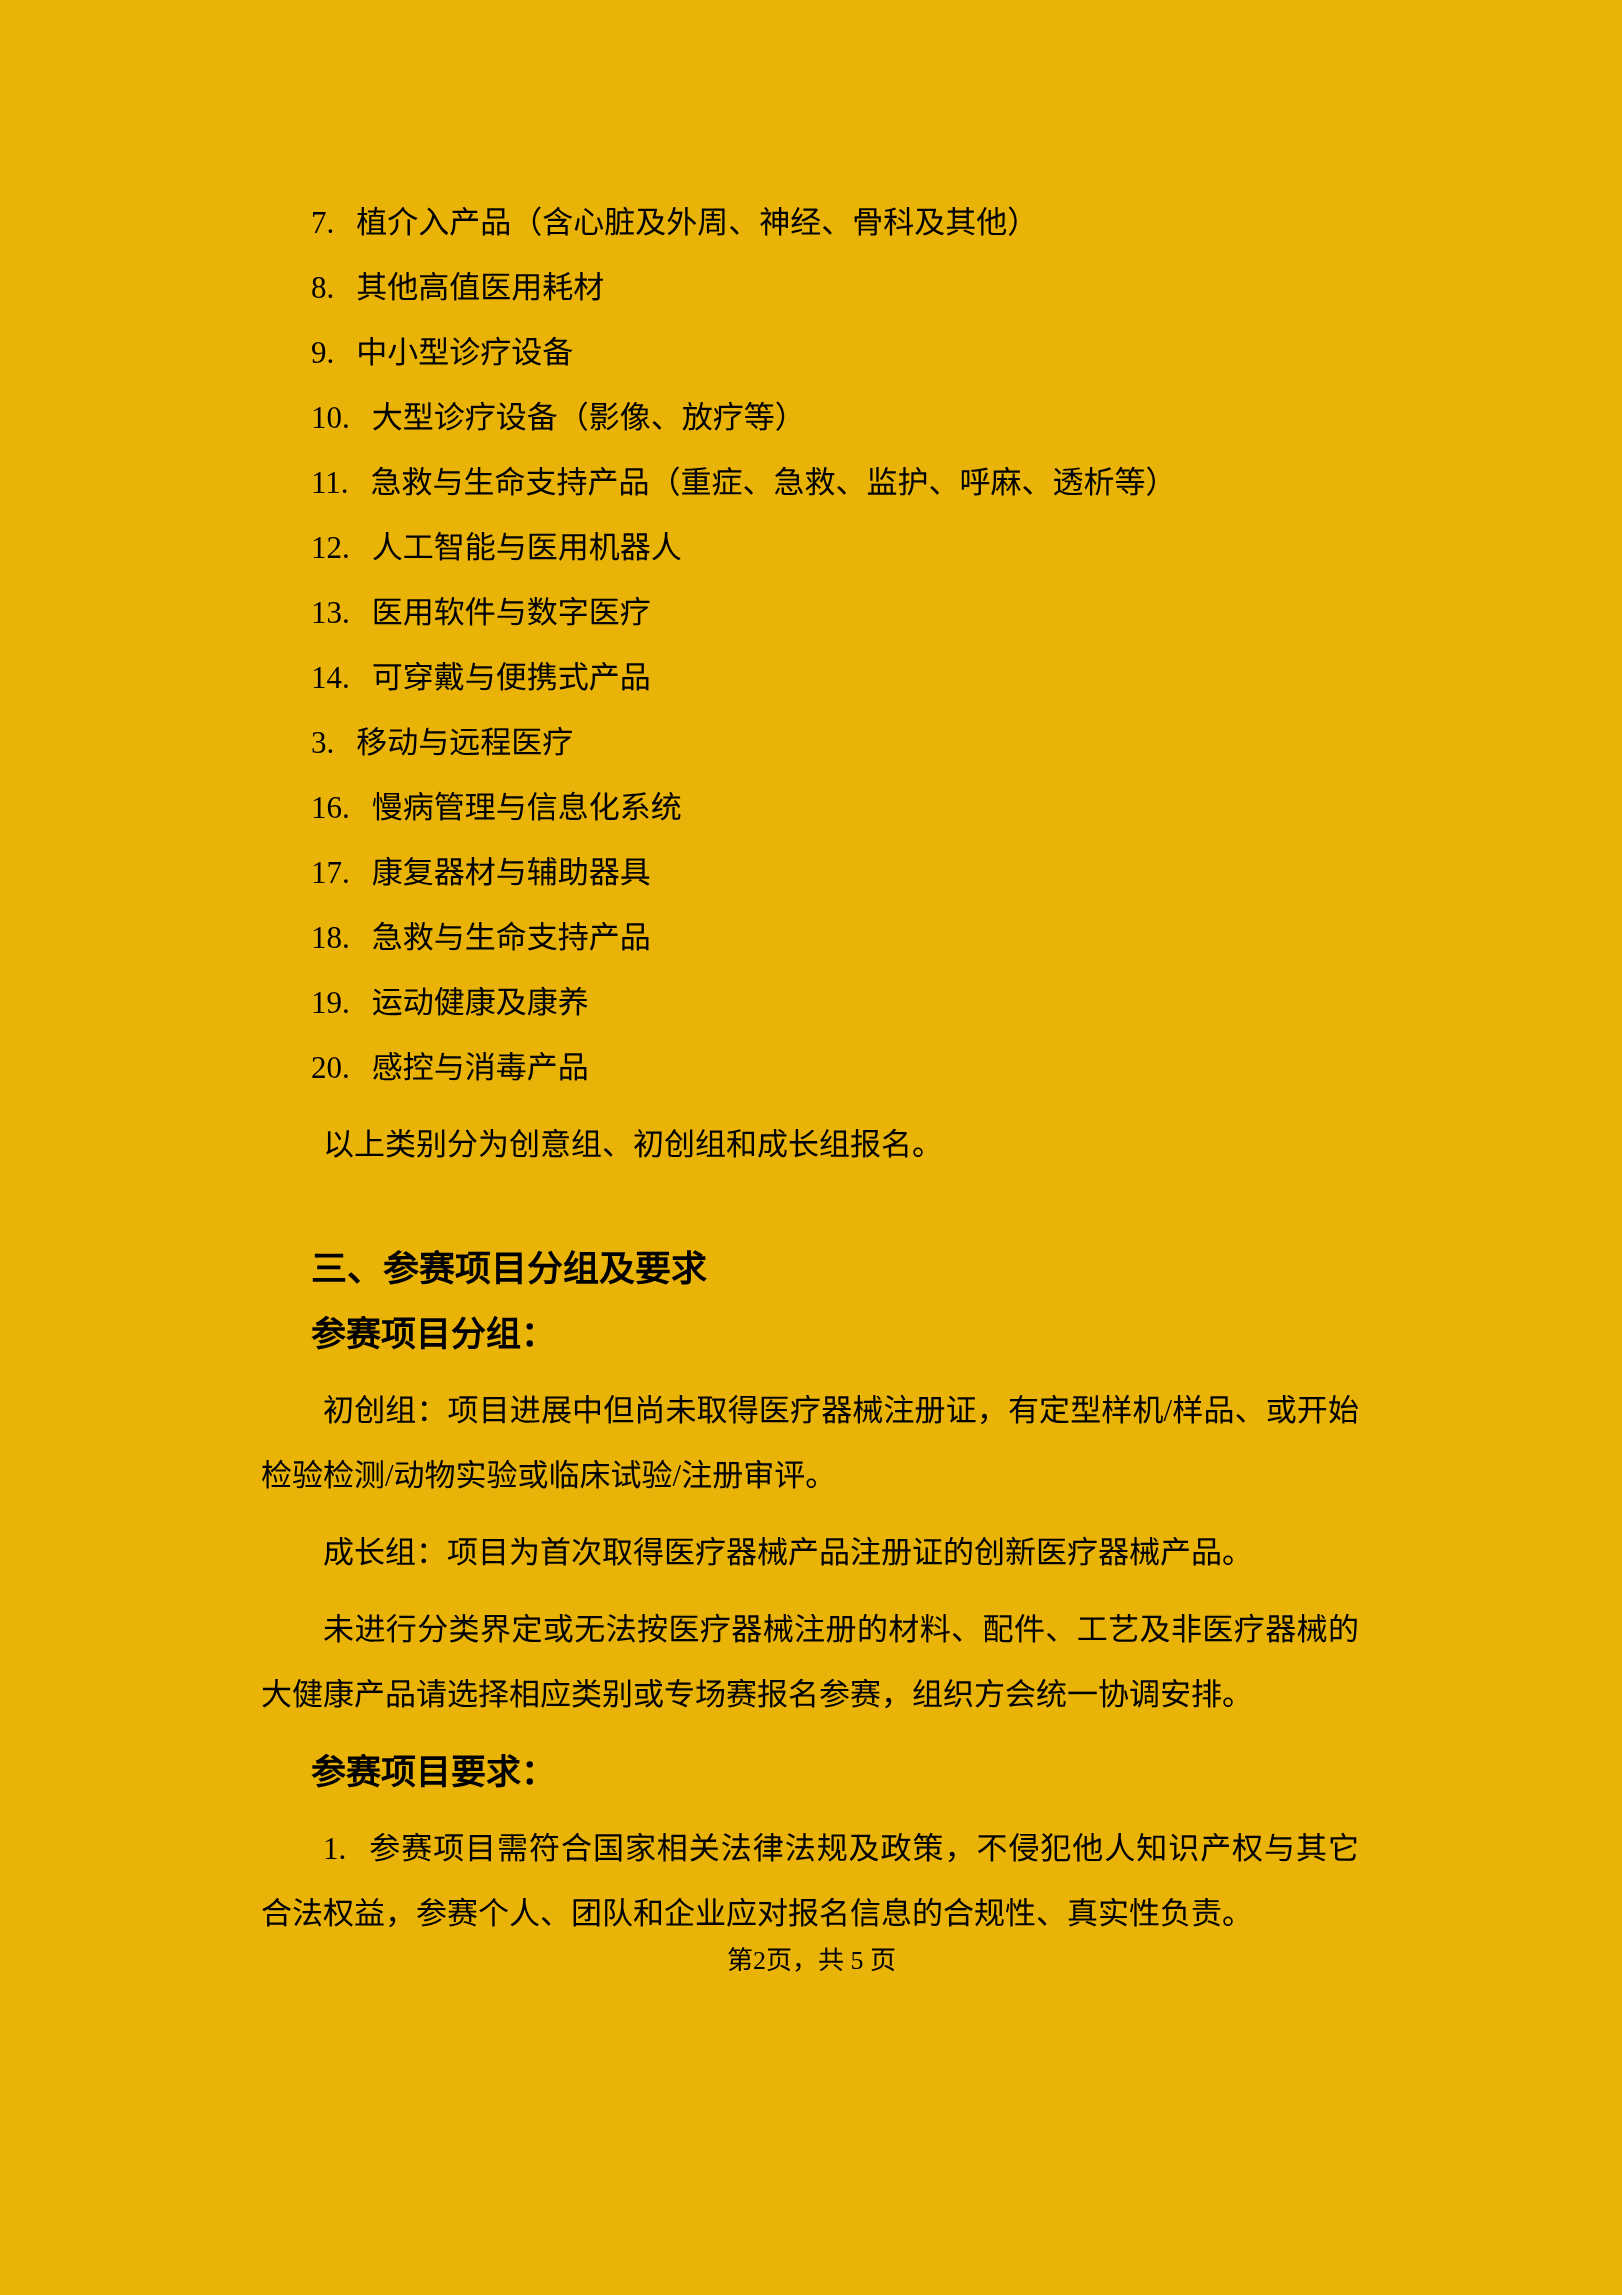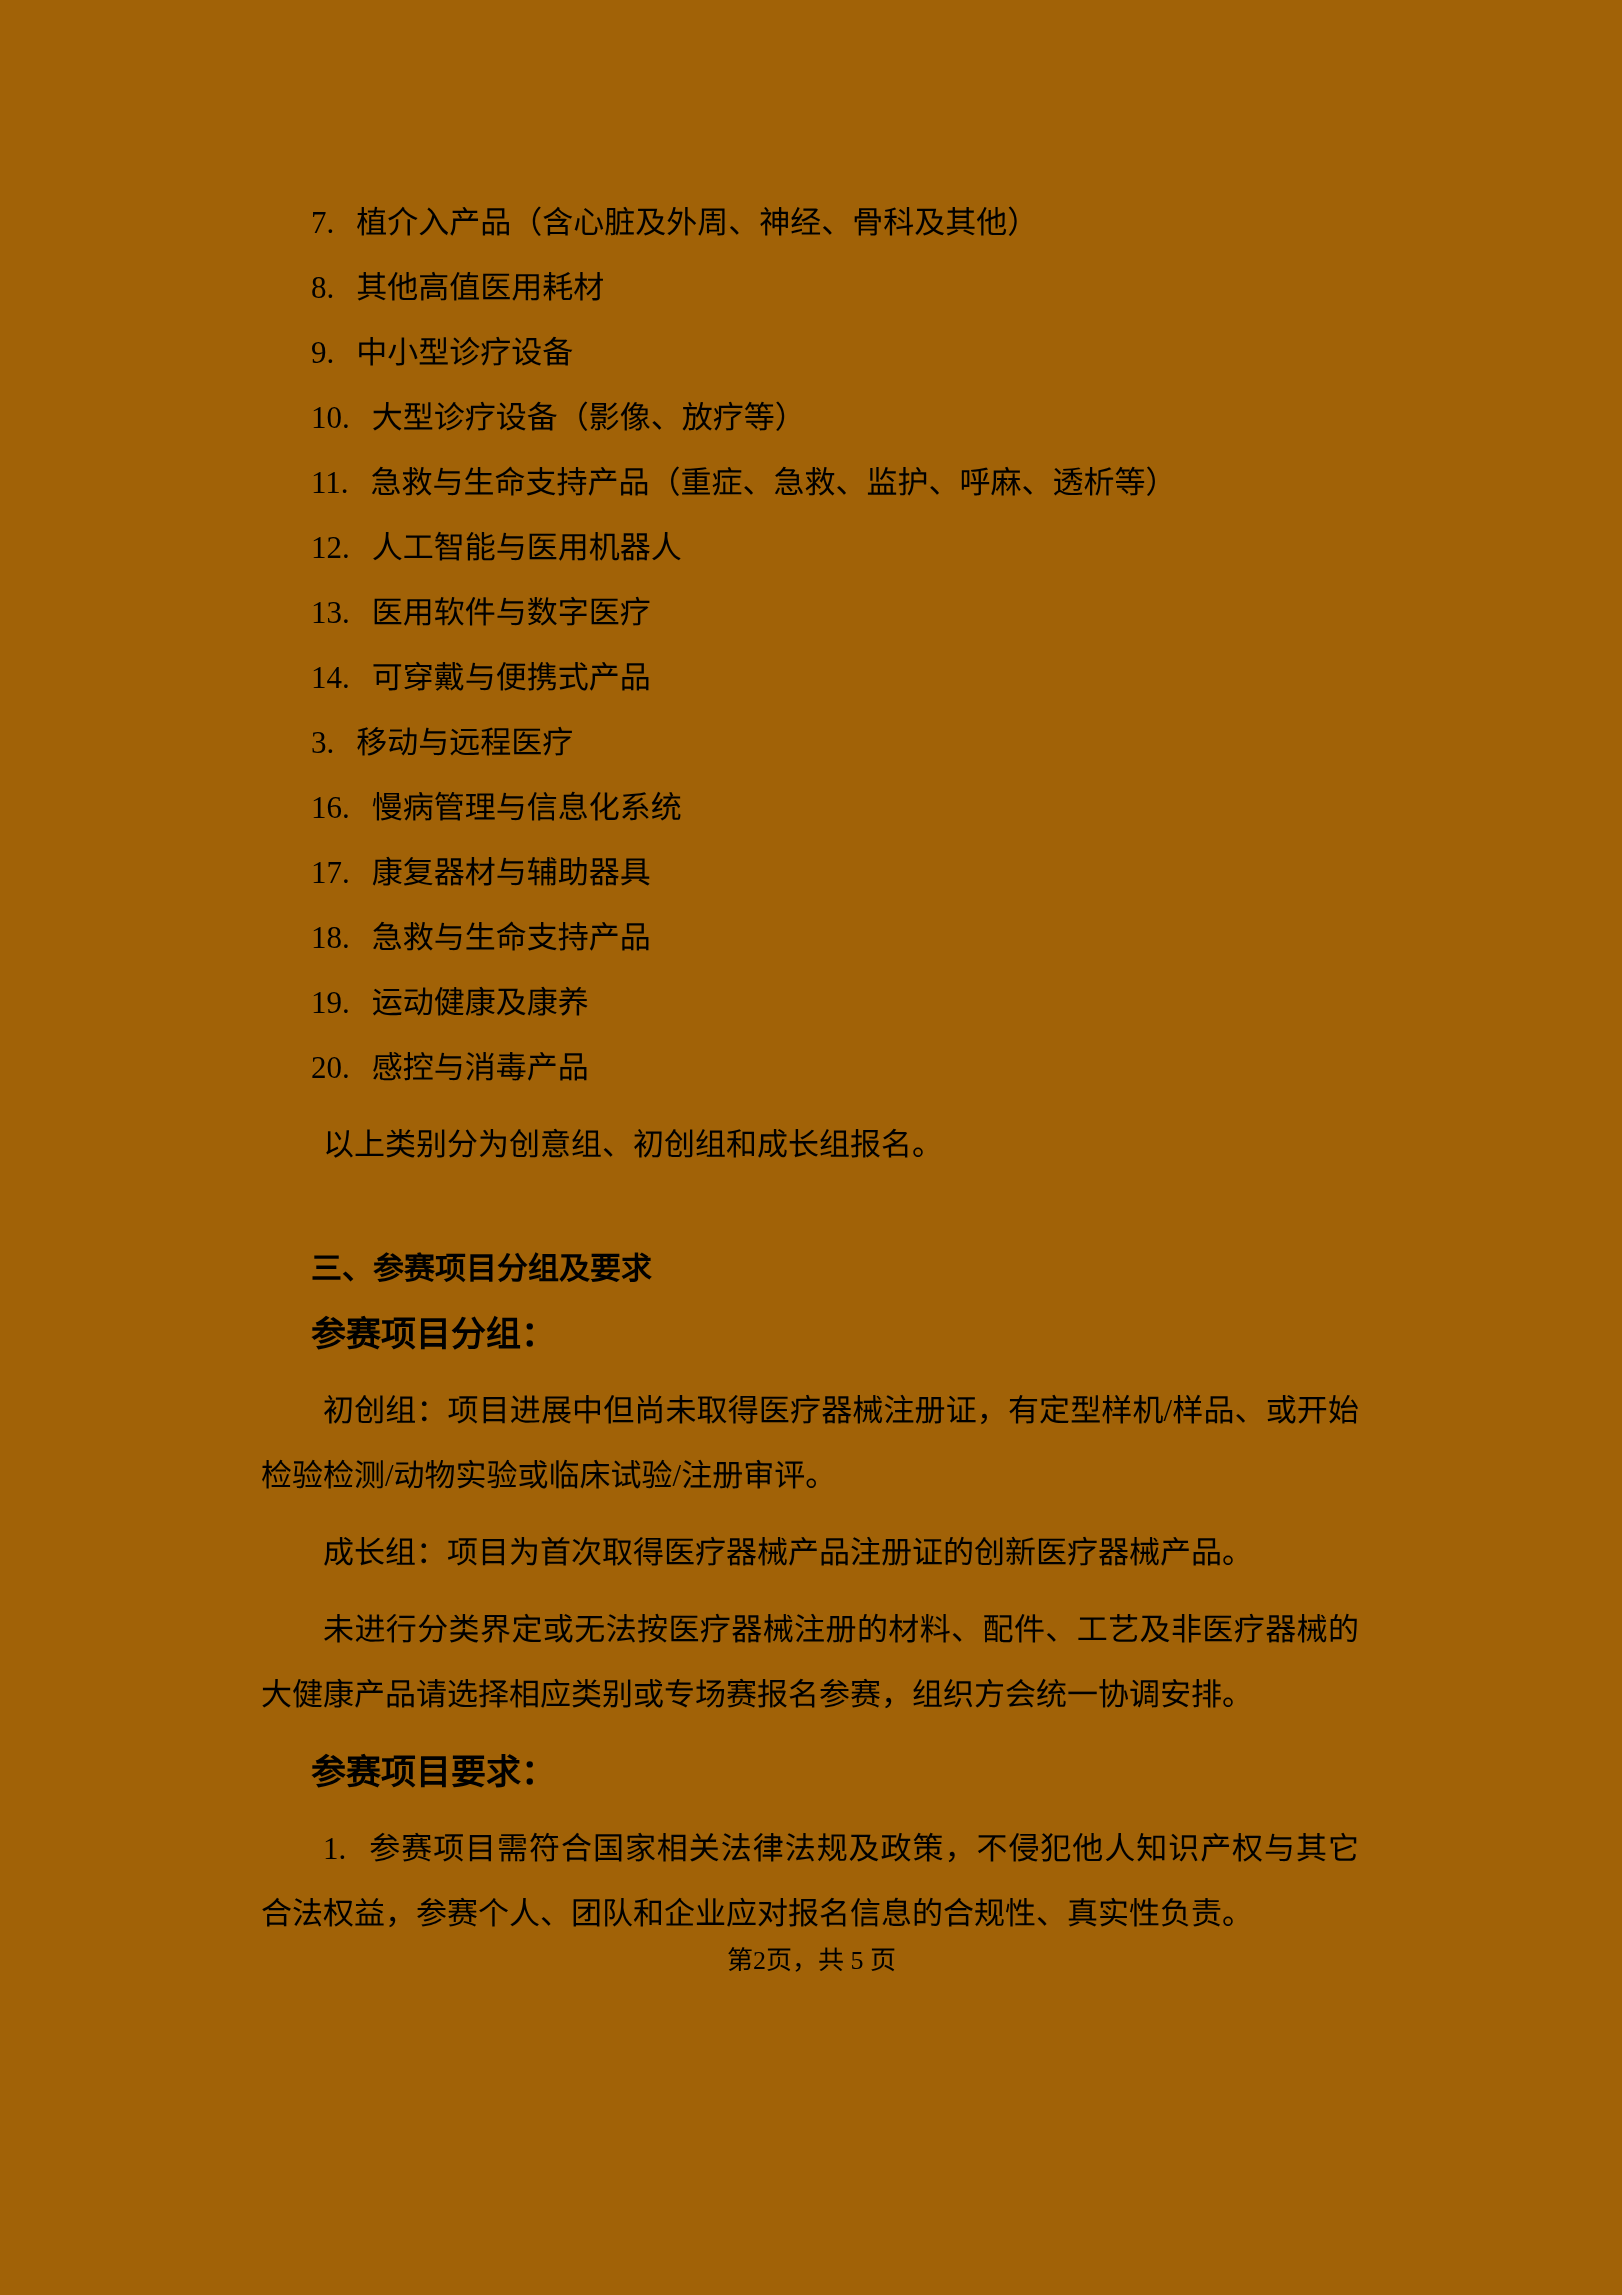--- a/index.html
+++ b/index.html
@@ -4,21 +4,21 @@
 <style>
   html, body {
     margin: 0;
     padding: 0;
     background: #ffffff;
   }
   .page {
     position: relative;
     width: 1623px;
     height: 2295px;
-    background: #a16207;
+    background: #eab308;
     color: #000000;
     overflow: hidden;
     font-family: "Liberation Serif", serif;
   }
   .content {
     position: absolute;
     left: 249px;
     top: 190px;
     width: 1122px;
     font-size: 31px;
@@ -34,21 +34,21 @@
     margin: 12px;
   }
   .num {
     margin-right: 22px;
   }
   .sec-heading {
     text-indent: 62px;
     margin-top: 59px;
     font-family: "Liberation Sans", sans-serif;
     font-weight: bold;
-    font-size: 31px;
+    font-size: 36px;
   }
   .sub-heading {
     text-indent: 62px;
     font-family: "Liberation Sans", sans-serif;
     font-weight: bold;
     font-size: 35px;
   }
   .footer {
     position: absolute;
     left: 0;

